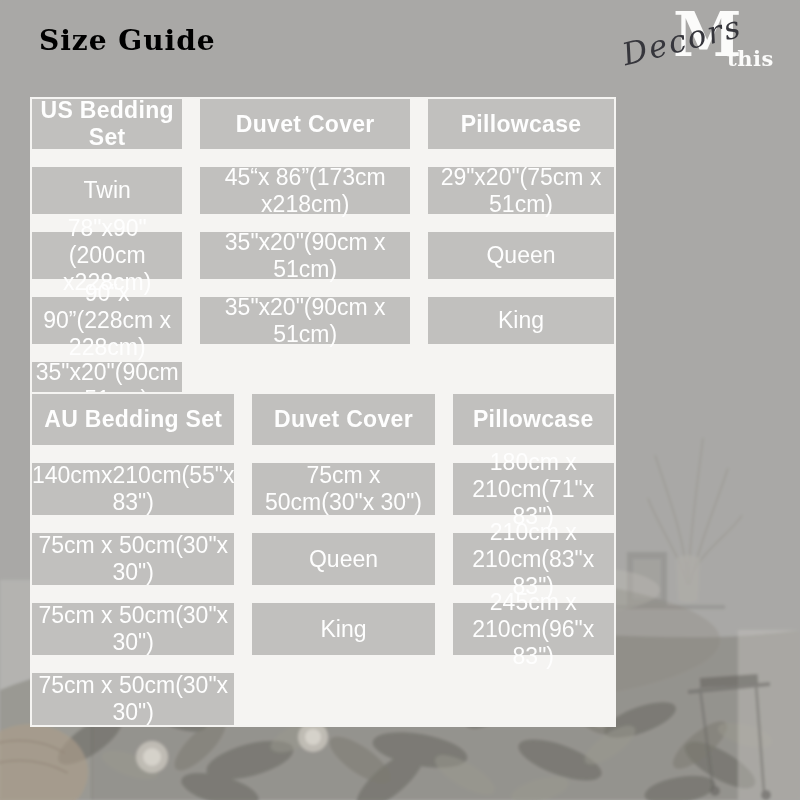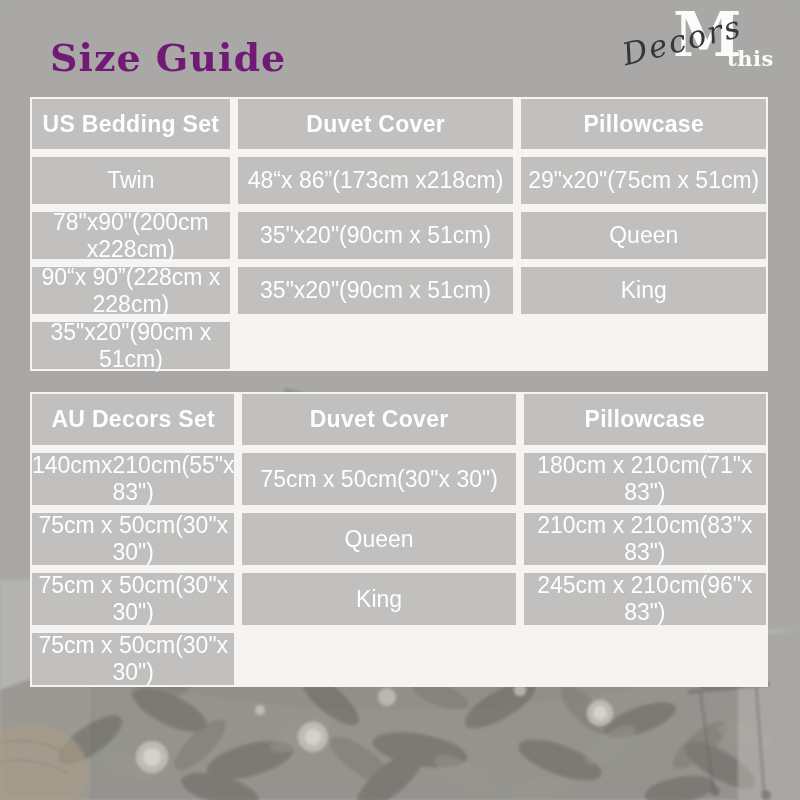--- a/index.html
+++ b/index.html
@@ -5,23 +5,23 @@
   html,body { margin:0; padding:0; background:#e8e8e8; }
   .canvas {
     position:relative; width:800px; height:800px; overflow:hidden;
     background:#a9a8a6;
     font-family:"Liberation Sans", sans-serif;
   }
   .bg { position:absolute; left:0; top:0; }
 
   
   .title {
-    position:absolute; left:33px; top:18px; margin:17px;
+    position:absolute; left:33px; top:18px; margin:6px;
     font-family:"DejaVu Serif", serif; font-weight:bold;
-    font-size:38px; letter-spacing:1px; color:#701a75;
+    font-size:28px; letter-spacing:1px; color:#000000;
   }
 
   
   .logo { position:absolute; right:14px; top:6px; width:165px; height:80px; }
   .logo-m {
     position:absolute; left:52px; top:-2px; line-height:1;
     font-family:"DejaVu Serif", serif; font-weight:bold;
     font-size:62px; color:#fbfbfa;
   }
   .logo-suffix {
@@ -31,23 +31,23 @@
   }
   .logo-script {
     position:absolute; left:0px; top:16px;
     font-family:"DejaVu Serif", serif; font-style:italic;
     font-size:31px; color:#36363c; letter-spacing:2px;
     transform:rotate(-14deg);
   }
 
   
   .size-table {
-    position:absolute; left:30px; width:738px; box-sizing:border-box;
+    position:absolute; left:30px; width:586px; box-sizing:border-box;
     background:#f5f4f2; padding:2px;
-    display:grid; gap:8px;
+    display:grid; gap:18px;
     grid-template-columns:203fr 283fr 251fr;
   }
   .size-table.us { top:97px;  grid-template-rows:50px 47px 47px 47px 47px; }
   .size-table.au { top:392px; grid-template-rows:51px 52px 52px 52px 52px; }
   .cell {
     background:rgba(150,149,147,0.55);
     display:flex; align-items:center; justify-content:center;
     color:#fefefe; font-size:23px; text-align:center;
   }
   .cell.hdr { font-weight:bold; font-size:23px; letter-spacing:0.3px; }
@@ -179,36 +179,36 @@
     <span class="logo-suffix">this</span>
     <span class="logo-script">Decors</span>
   </div>
 
   <div class="size-table us">
     <div class="cell hdr">US Bedding Set</div>
     <div class="cell hdr">Duvet Cover</div>
     <div class="cell hdr">Pillowcase</div>
 
     <div class="cell">Twin</div>
-    <div class="cell">48“x 86”(173cm x218cm)</div>
+    <div class="cell">45“x 86”(173cm x218cm)</div>
     <div class="cell">29"x20"(75cm x 51cm)</div>
 
     <div class="cell">78"x90"(200cm x228cm)</div>
     <div class="cell">35"x20"(90cm x 51cm)</div>
 
     <div class="cell">Queen</div>
     <div class="cell">90“x 90”(228cm x 228cm)</div>
     <div class="cell">35"x20"(90cm x 51cm)</div>
 
     <div class="cell">King</div>
     <div class="cell">35"x20"(90cm x 51cm)</div>
   </div>
 
   <div class="size-table au">
-    <div class="cell hdr">AU Decors Set</div>
+    <div class="cell hdr">AU Bedding Set</div>
     <div class="cell hdr">Duvet Cover</div>
     <div class="cell hdr">Pillowcase</div>
 
     <div class="cell">140cmx210cm(55"x 83")</div>
     <div class="cell">75cm x 50cm(30"x 30")</div>
 
     <div class="cell">180cm x 210cm(71"x 83")</div>
     <div class="cell">75cm x 50cm(30"x 30")</div>
 
     <div class="cell">Queen</div>

